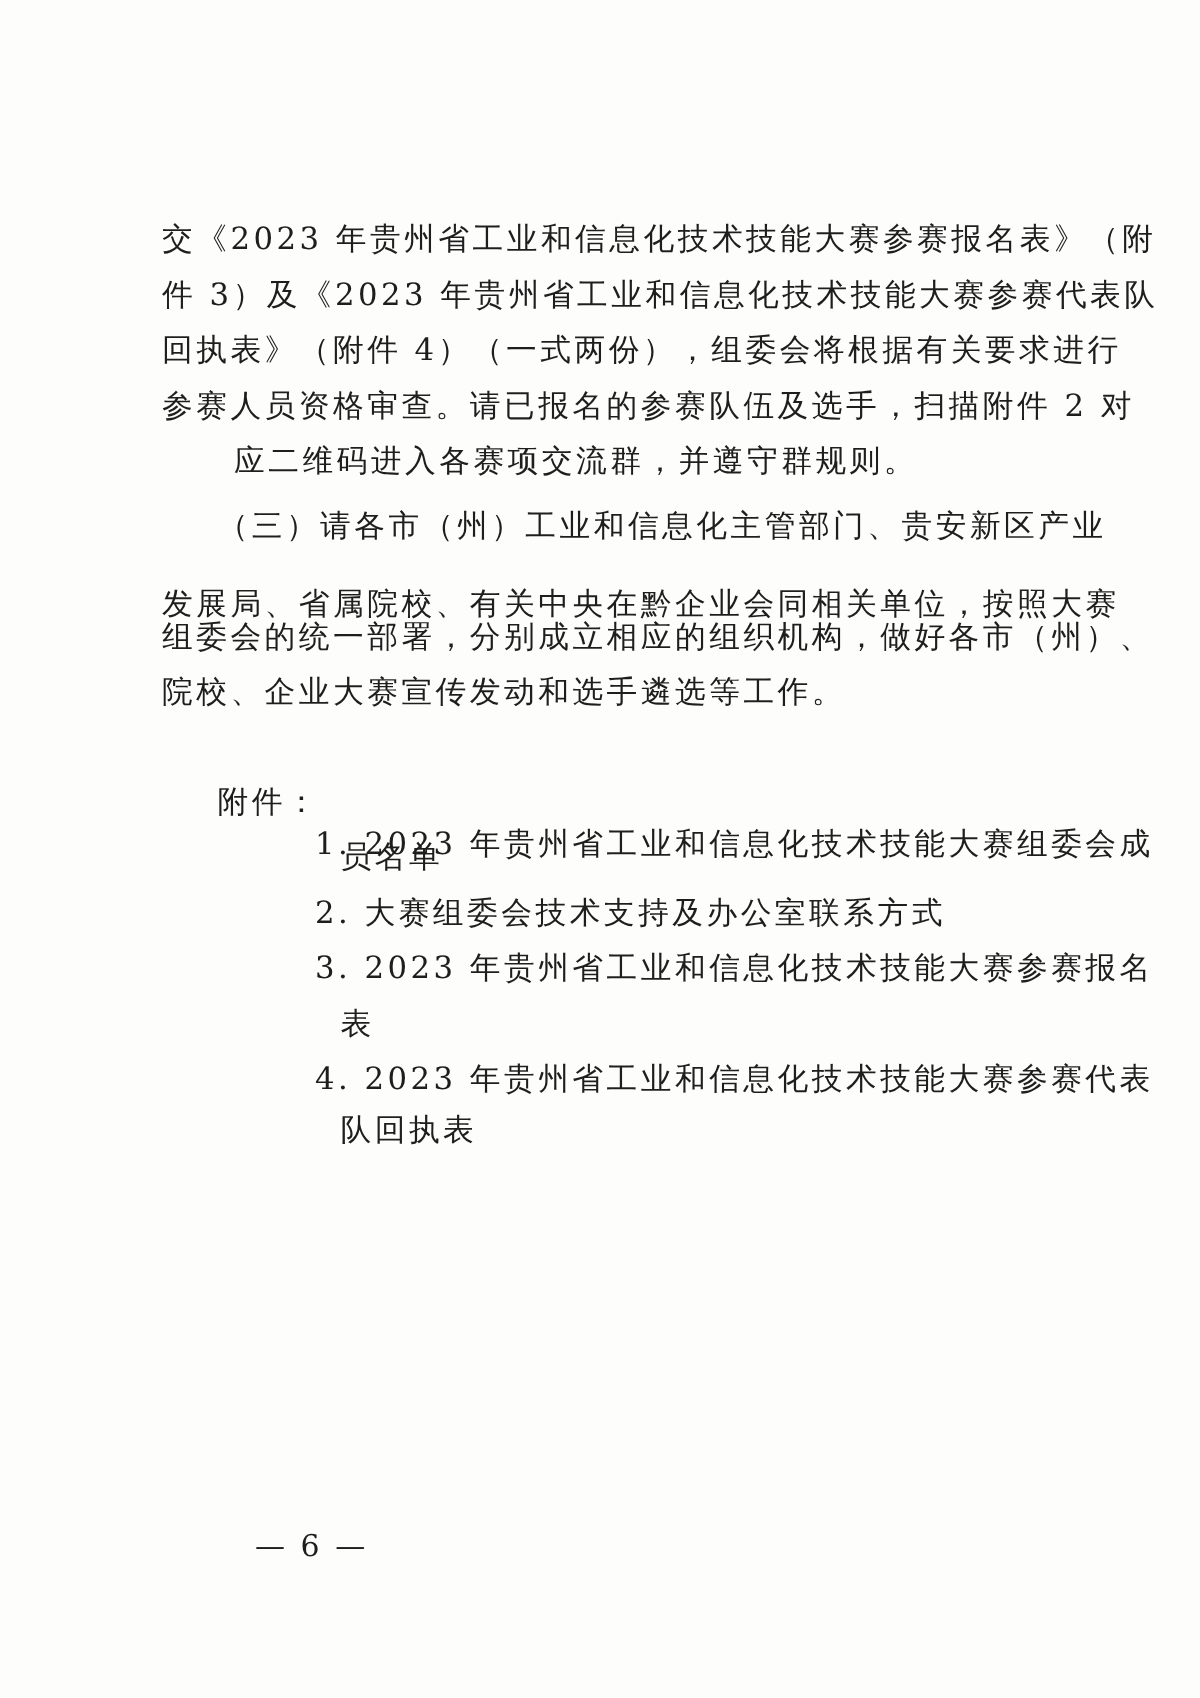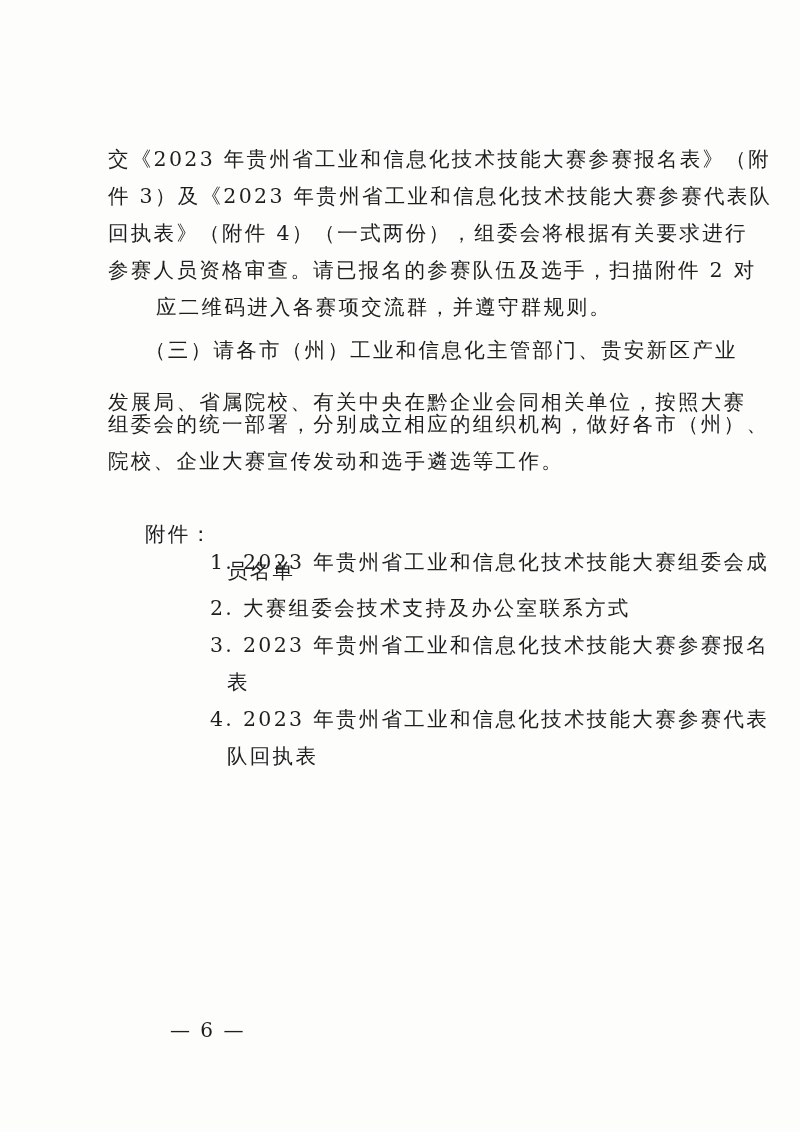--- a/index.html
+++ b/index.html
@@ -34,16 +34,16 @@
   <div class="line" style="left:108px; top:449px;">院校、企业大赛宣传发动和选手遴选等工作。</div>
   <div class="line" style="left:108px; top:412px;">组委会的统一部署，分别成立相应的组织机构，做好各市（州）、</div>
 
   <div class="line" style="left:145px; top:522px;">附件：</div>
   <div class="line" style="left:210px; top:522px;margin-top:28px;">1. 2023 年贵州省工业和信息化技术技能大赛组委会成</div>
   <div class="line" style="left:227px; top:559px;">员名单</div>
   <div class="line" style="left:210px; top:596px;">2. 大赛组委会技术支持及办公室联系方式</div>
   <div class="line" style="left:210px; top:633px;text-align:center;">3. 2023 年贵州省工业和信息化技术技能大赛参赛报名</div>
   <div class="line" style="left:227px; top:670px;">表</div>
   <div class="line" style="left:210px; top:707px;">4. 2023 年贵州省工业和信息化技术技能大赛参赛代表</div>
-  <div class="line" style="left:227px; top:744px;">队回执表</div>
+  <div class="line" style="left:227px; top:744px;font-family:Liberation Mono, monospace;">队回执表</div>
 
   <div class="page-num">— 6 —</div>
 </div>
 
 </body></html>

